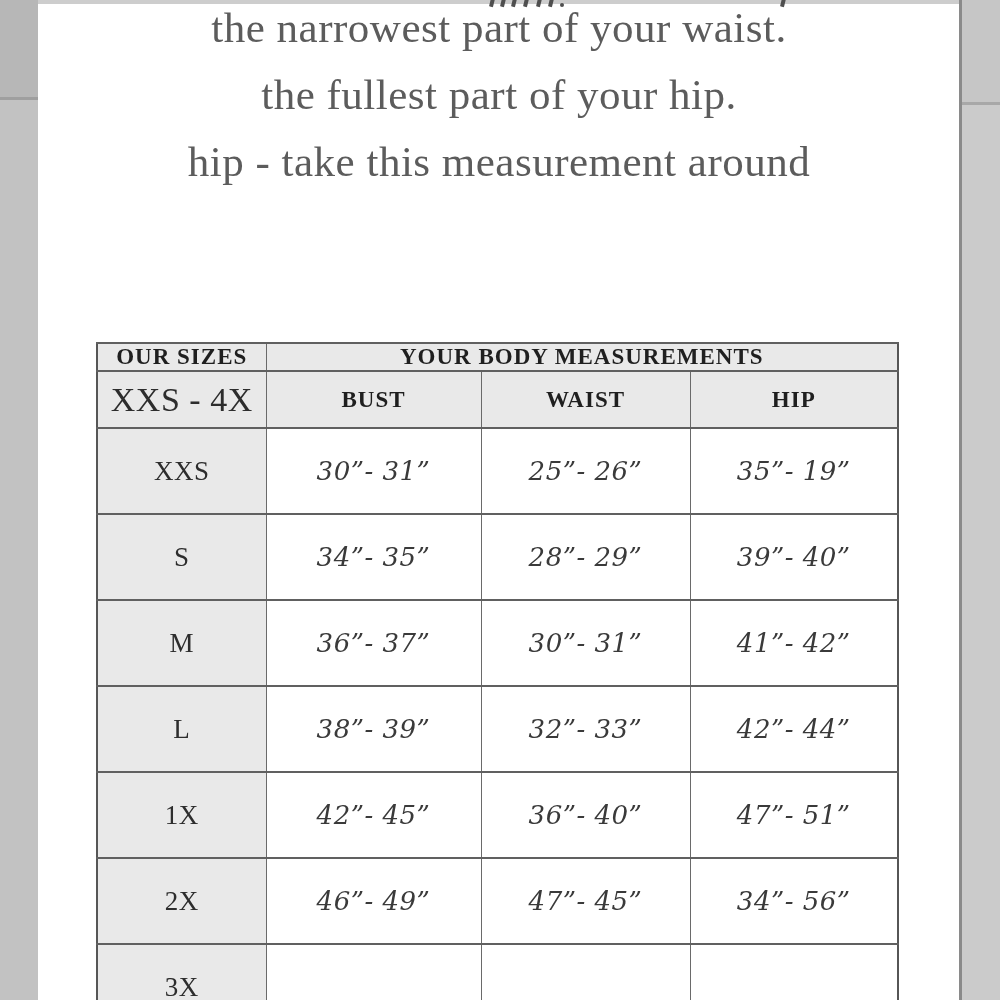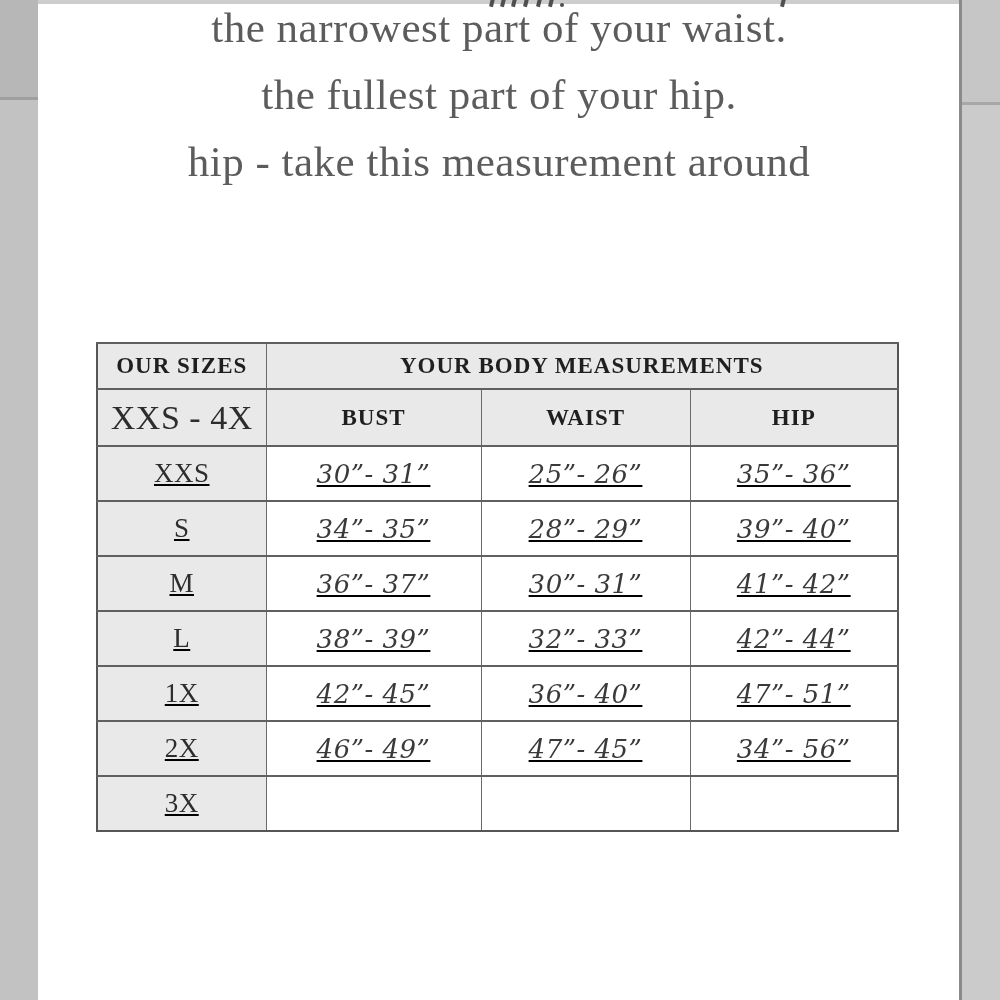--- a/index.html
+++ b/index.html
@@ -47,23 +47,23 @@
     position:absolute; left:96px; top:342px; width:801px;
     border-collapse:collapse; table-layout:fixed;
     border:2px solid #565656;
   }
   table.size-chart th, table.size-chart td {
     border:1px solid #6a6a6a;
     text-align:center; vertical-align:middle;
   }
   table.size-chart tr { border-top:2px solid #606060; }
   tr.first-data-row { border-top:3px solid #5a5a5a; }
-  tr.hdr-1 { height:46px;border-radius:9px; }
+  tr.hdr-1 { height:28px;border-radius:9px; }
   tr.hdr-2 { height:57px; }
-  tr.data-row { height:55px;text-decoration:underline; }
+  tr.data-row { height:86px; }
 
   .hdr-cell {
     background:#e9e9e9; color:#1f1f1f;
     font-weight:bold; font-size:23px; letter-spacing:1px;
   }
   .size-range-cell {
     background:#e9e9e9; color:#2d2d2d;
     font-weight:400; font-size:34px; letter-spacing:0.5px;
   }
   .size-cell {
@@ -115,21 +115,21 @@
     <tr class="hdr-2">
       <th class="size-range-cell">XXS - 4X</th>
       <th class="hdr-cell">BUST</th>
       <th class="hdr-cell">WAIST</th>
       <th class="hdr-cell">HIP</th>
     </tr>
     <tr class="data-row first-data-row">
       <td class="size-cell">XXS</td>
       <td class="meas-cell">30”- 31”</td>
       <td class="meas-cell">25”- 26”</td>
-      <td class="meas-cell">35”- 36”</td>
+      <td class="meas-cell">35”- 19”</td>
     </tr>
     <tr class="data-row">
       <td class="size-cell">S</td>
       <td class="meas-cell">34”- 35”</td>
       <td class="meas-cell">28”- 29”</td>
       <td class="meas-cell">39”- 40”</td>
     </tr>
     <tr class="data-row">
       <td class="size-cell">M</td>
       <td class="meas-cell">36”- 37”</td>

